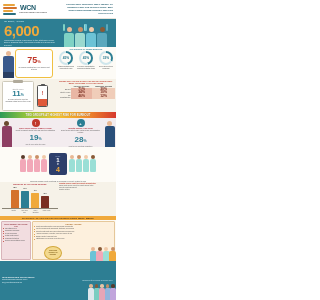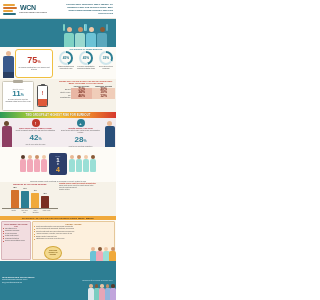--- a/index.html
+++ b/index.html
@@ -159,20 +159,25 @@
         <div class="bar b4"></div>
     </div>
     <div class="logo-col">
       <div class="wcn">WCN</div>
       <div class="logo-sub">WISCONSIN CENTER FOR NURSING</div>
     </div>
     <div class="hdr-title">PROMOTING NURSING WELL-BEING TO STRENGTHEN THE WORKFORCE: 2024 WISCONSIN NURSE SURVEY REPORT HIGHLIGHTS</div>
   </div>
 
   <div class="hero">
+    <div class="hero-left">
+      <div class="hero-kicker">IN 2024, OVER</div>
+      <div class="hero-num">6,000</div>
+      <div class="hero-cap">Wisconsin nurses responded to the statewide nurse survey sharing their experiences with well-being and burnout.</div>
+    </div>
     <div class="hero-people">
       <div class="hp">
           <div class="arm" style="left:-1px;background:#7fd2c4;"></div>
           <div class="head" style="background:#e8b894;"></div>
           <div class="body" style="background:#7fd2c4;"></div>
         </div>
       <div class="hp">
           <div class="arm" style="right:-1px;background:#9ad9cf;"></div>
           <div class="head" style="background:#c98f66;"></div>
           <div class="body" style="background:#9ad9cf;"></div>
@@ -277,21 +282,21 @@
   <div class="riskbody">
     <div class="rb-fig">
       <div class="rh" style="background:#6b4a2f;"></div>
         <div class="rbd" style="background:#8e3f63;"></div>
     </div>
     <div class="rb-mid">
       <div class="rb-col">
         <div class="rb-icon">!</div>
         <div class="rb-ttl">Early-Career Nurses (Under 5 Years)</div>
         <div class="rb-txt">Report the highest burnout rates and lowest job satisfaction</div>
-        <div class="rb-num"><span>42</span><small>%</small></div>
+        <div class="rb-num"><span>19</span><small>%</small></div>
         <div class="rb-sub">plan to leave within two years</div>
       </div>
       <div class="rb-col">
         <div class="rb-icon" style="background:#2d7e93;">+</div>
         <div class="rb-ttl">Hospital Nurses (Age 30-39)</div>
         <div class="rb-txt">Report heavy patient loads, limited breaks, and mandatory overtime</div>
         <div class="rb-num"><span>28</span><small>%</small></div>
         <div class="rb-sub">report severe emotional exhaustion</div>
       </div>
     </div>

